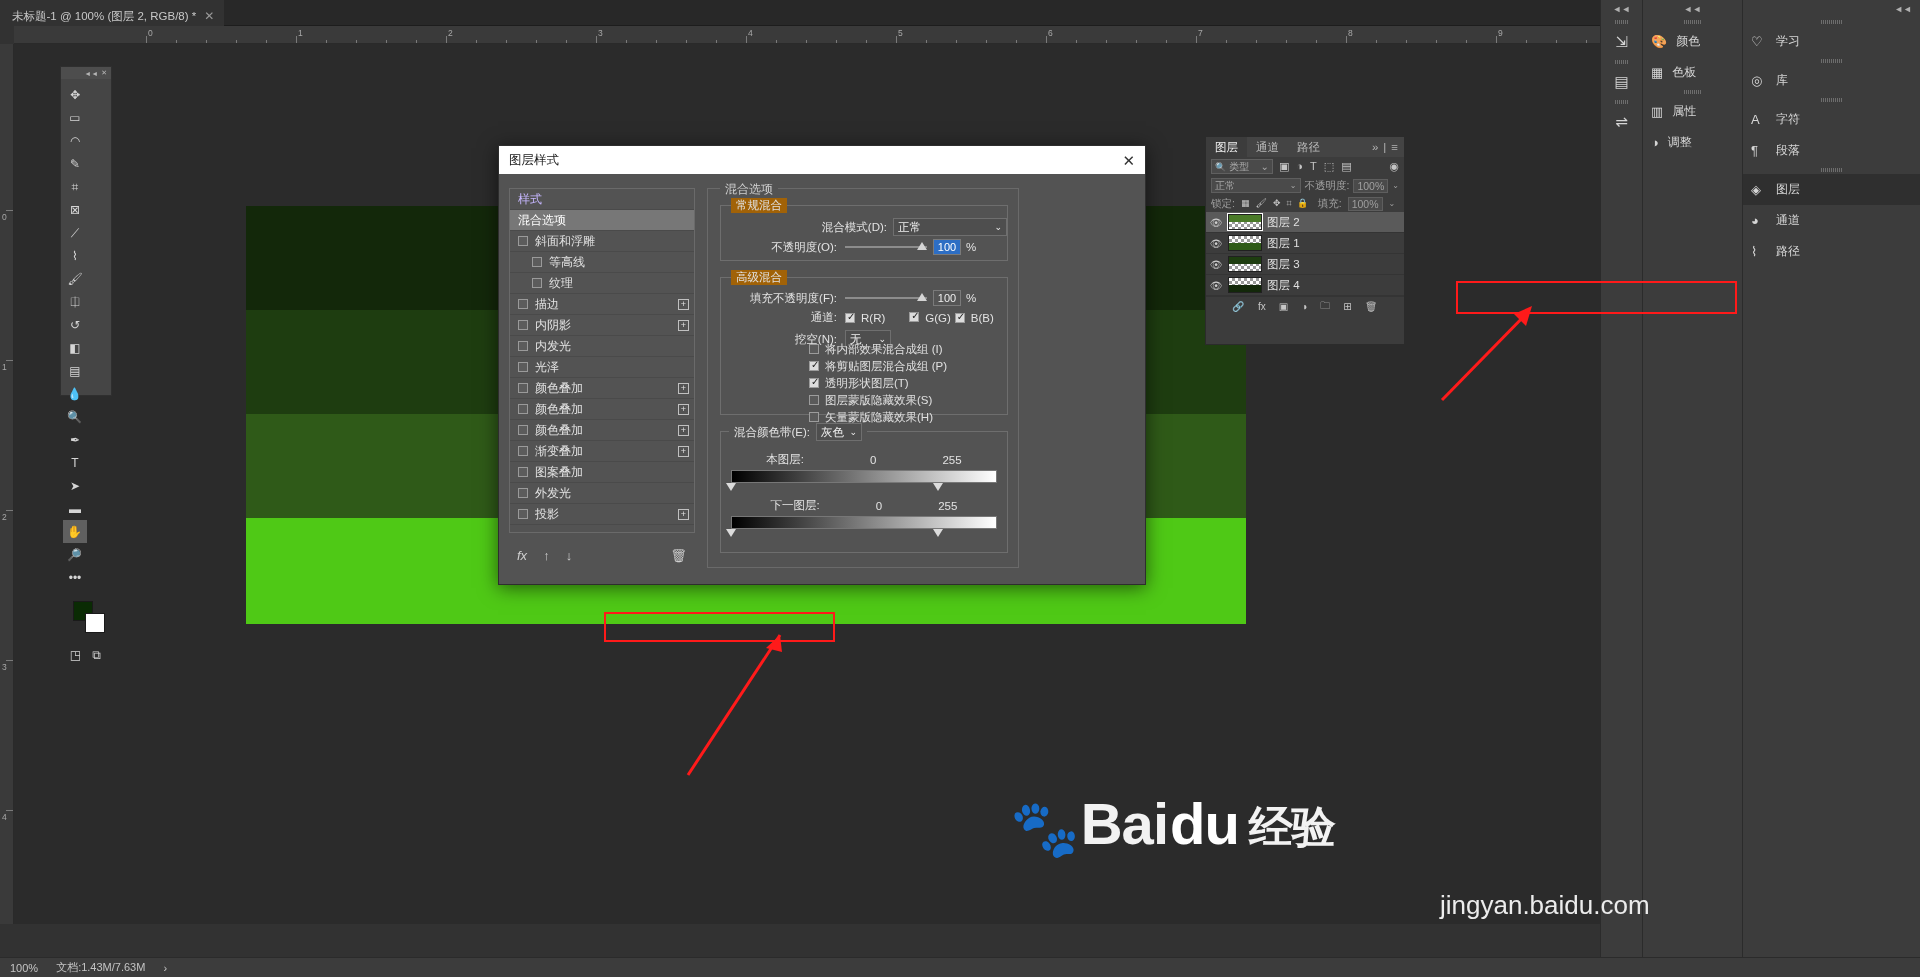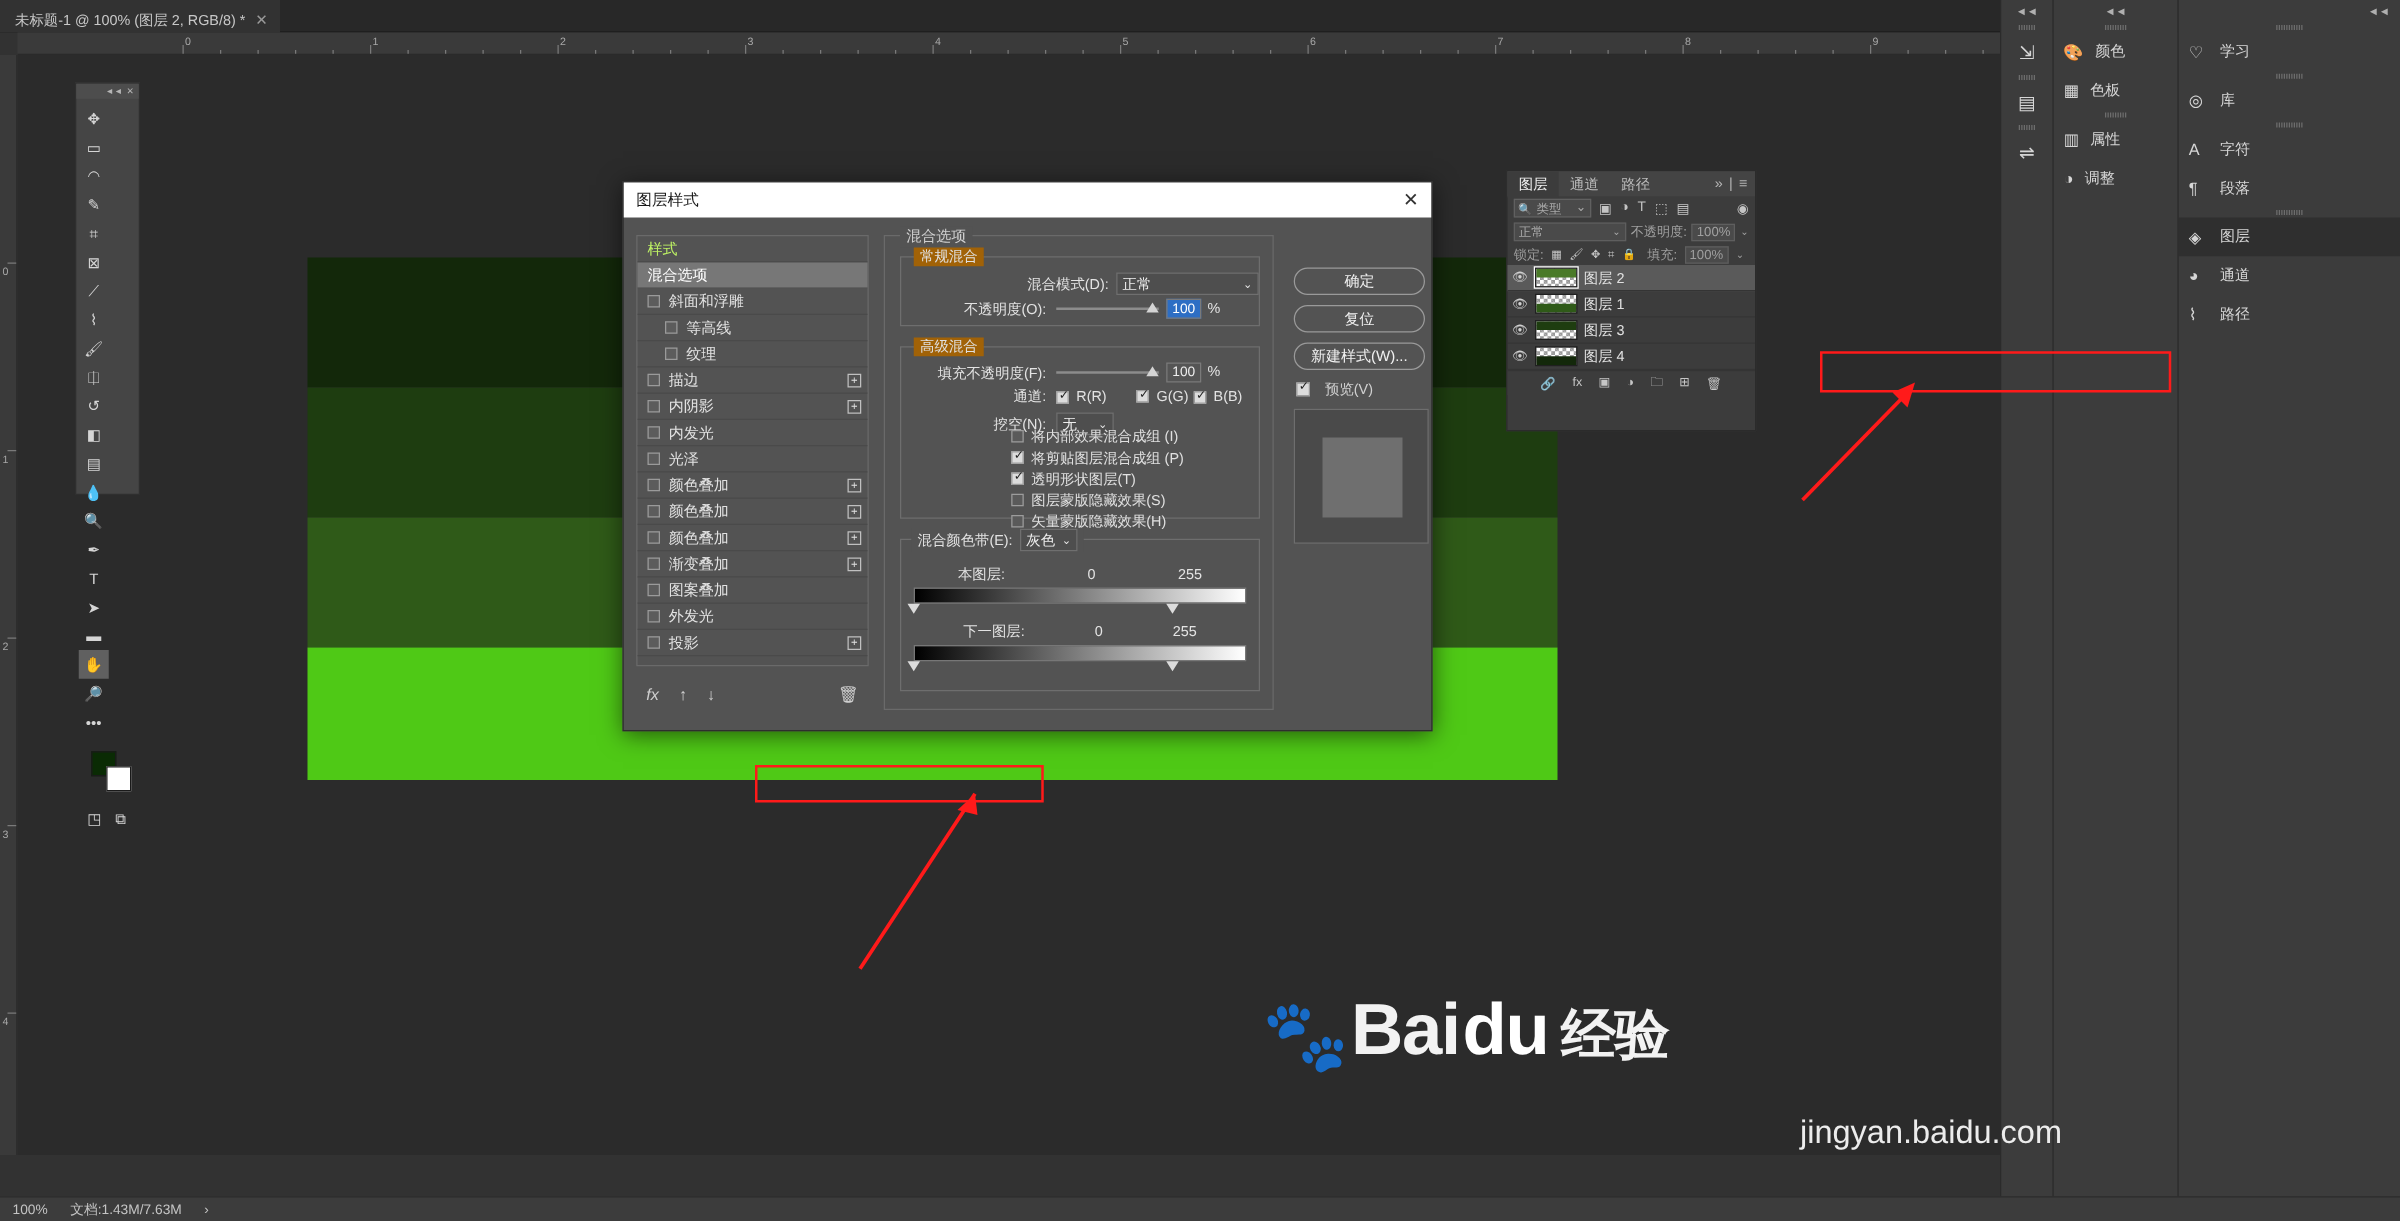--- a/index.html
+++ b/index.html
@@ -41,21 +41,21 @@
   #bg{ position:absolute; left:24px; top:16px; width:20px; height:20px; background:#ffffff; border:1px solid #1a1a1a;}
 
   
   #dialog{ left:498px; top:145px; width:648px; height:440px; background:#535353; border:1px solid #2e2e2e; box-shadow:0 3px 18px rgba(0,0,0,.55);}
   #dlg-title{ height:28px; background:#ffffff; color:#1a1a1a; display:flex; align-items:center; padding:0 10px; font-size:12.5px;}
   #dlg-title .x{ margin-left:auto; font-size:15px; color:#333; cursor:pointer; line-height:1;}
   #dlg-body{ position:relative; height:412px;}
 
   #style-list{ position:absolute; left:10px; top:14px; width:186px; height:345px; background:#535353; border:1px solid #6a6a6a;}
   .sl-row{ height:21px; display:flex; align-items:center; padding-left:8px; border-bottom:1px solid #4a4a4a; font-size:12px; color:#e2e2e2; cursor:pointer; position:relative;}
-  .sl-row.head{ color:#bef264; }
+  .sl-row.head{ color:#c4b5fd; }
   .sl-row.active{ background:#777777; color:#fff;}
   .sl-row.indent{ padding-left:22px;align-items:center;}
   .cb{ width:10px; height:10px; border:1px solid #9a9a9a; background:#5c5c5c; margin-right:7px; flex:0 0 auto; display:inline-block;}
   .plusbox{ position:absolute; right:5px; width:11px; height:11px; border:1px solid #c0c0c0; color:#e0e0e0; font-size:9px; line-height:9px; text-align:center;}
   #fx-bar{ position:absolute; left:10px; top:368px; width:186px; height:26px; display:flex; align-items:center; gap:16px; padding-left:8px; color:#cfcfcf; font-size:13px;}
   #fx-bar .trash{ margin-left:auto; margin-right:8px;}
 
   #opts{ position:absolute; left:208px; top:14px; width:312px; height:380px; border:1px solid #6a6a6a;}
   .grp{ position:absolute; border:1px solid #6e6e6e;}
   .grp > .lg{ position:absolute; top:-8px; left:10px; background:#a16207; padding:0 5px; font-size:11.5px; color:#e0e0e0;}
@@ -451,32 +451,20 @@
         <div style="position:absolute;left:10px;top:84px;width:266px;">
           <div class="gradbar"></div>
           <div style="position:relative;height:9px;">
             <span class="stop dn" style="left:-5px;top:0;"></span>
             <span class="stop dn" style="left:202px;top:0;"></span>
           </div>
         </div>
       </div>
     </div>
 
-    <div class="abs" style="left:536px;top:40px;">
-      <div class="pbtn">确定</div>
-      <div class="pbtn">复位</div>
-      <div class="pbtn">新建样式(W)...</div>
-      <div style="display:flex;align-items:center;gap:6px;margin:4px 0 8px 2px;">
-        <span class="ck on"></span>
-        <span style="font-size:11.5px;">预览(V)</span>
-      </div>
-      <div id="preview-thumb">
-        <div class="inner"></div>
-      </div>
-    </div>
   </div>
 </div>
 
 <div class="abs" id="layers">
   <div id="lp-tabs">
       <div class="t on">图层</div>
       <div class="t">通道</div>
       <div class="t">路径</div>
       <div class="right">
         <span>»</span>

